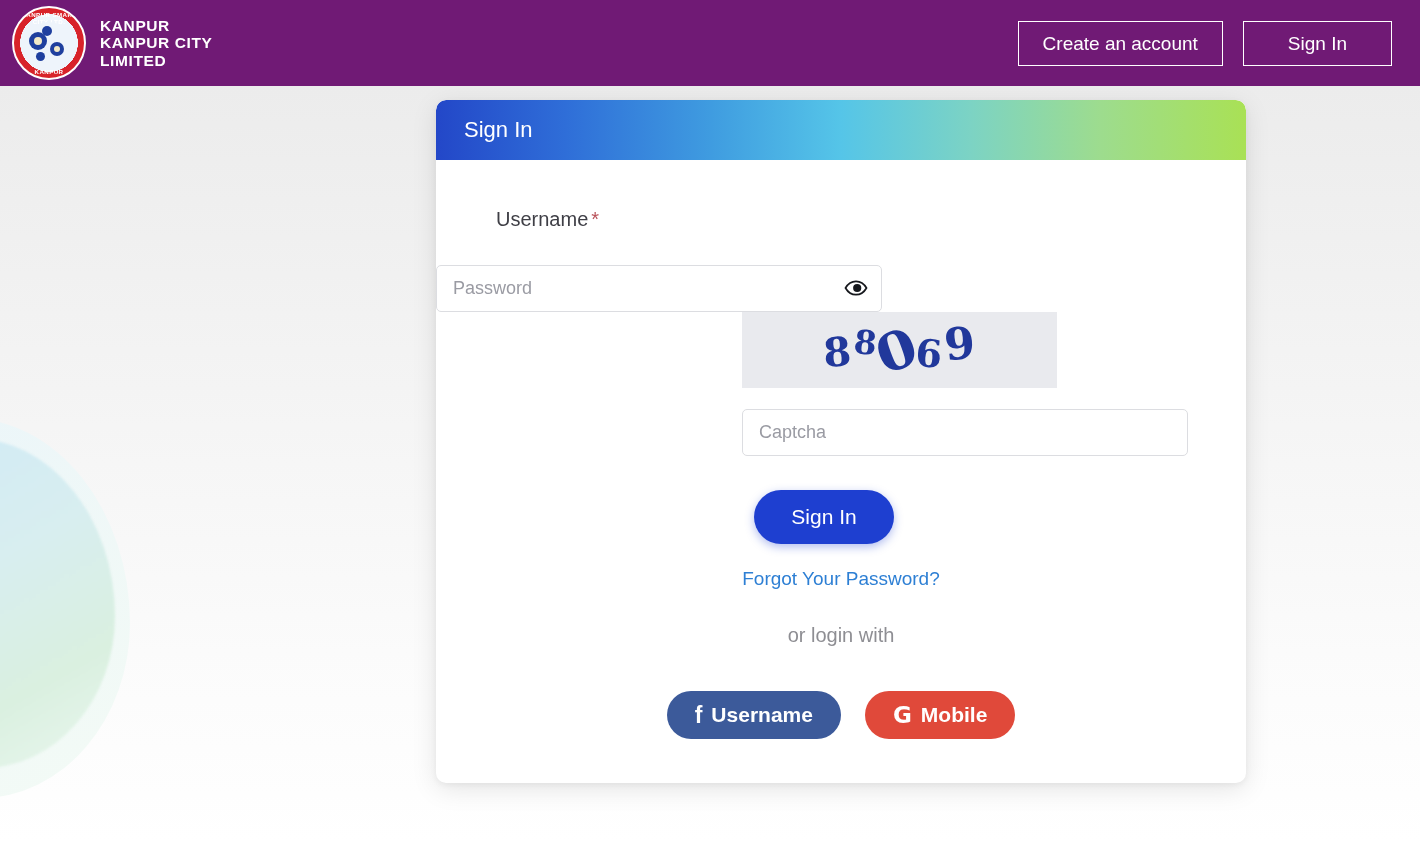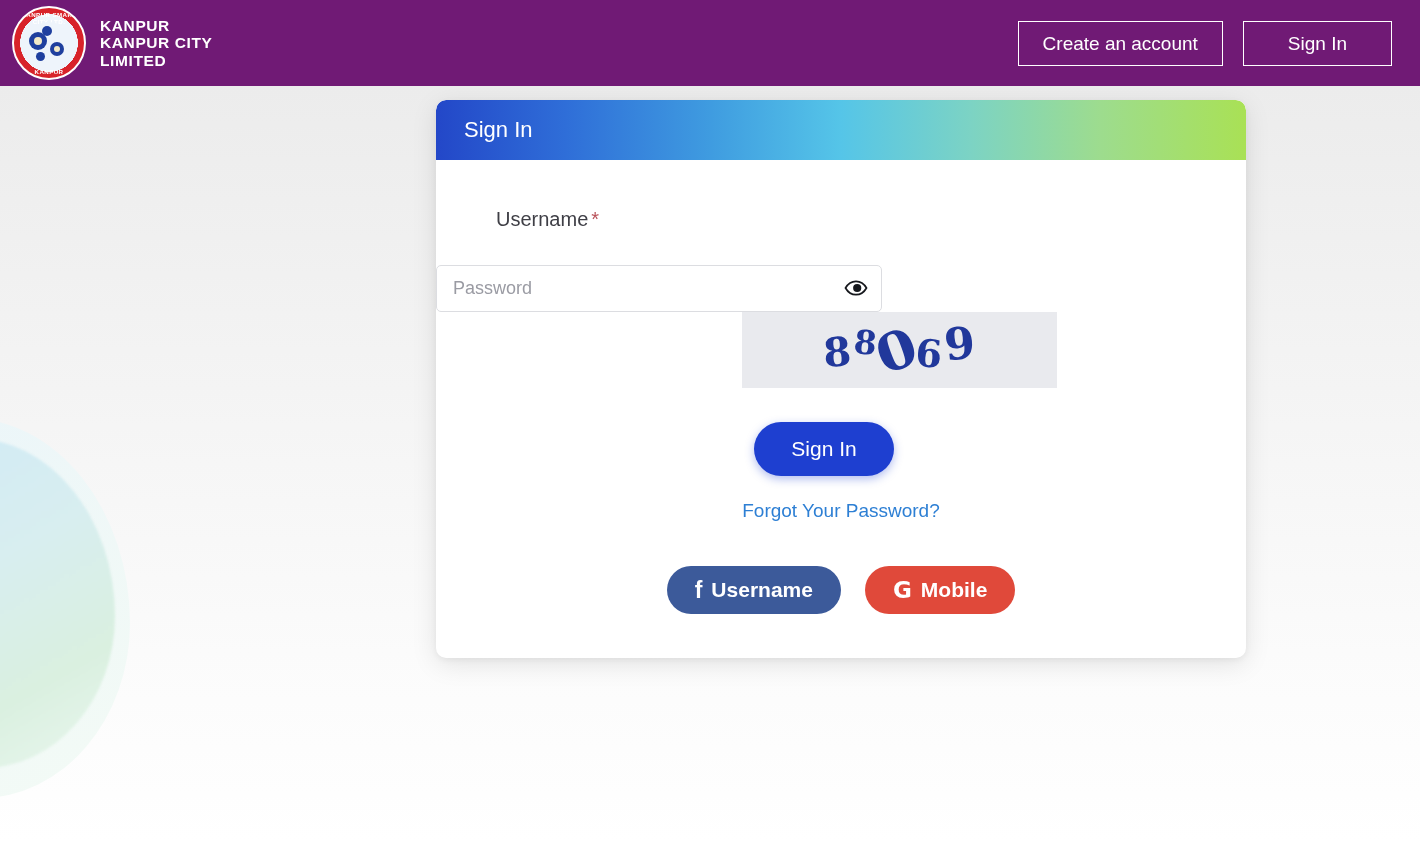--- a/index.html
+++ b/index.html
@@ -395,29 +395,33 @@
       <div class="captcha-block">
         <div class="captcha-image">
           <span class="captcha-digit cd0">8</span>
           <span class="captcha-digit cd1">8</span>
           <span class="captcha-digit cd2">0</span>
           <span class="captcha-digit cd3">6</span>
           <span class="captcha-digit cd4">9</span>
         </div>
       </div>
 
+      <div class="captcha-input-wrap">
+        <input class="text-input" type="text" placeholder="Captcha" style="">
+      </div>
 
       <div class="submit-wrap">
         <button class="submit-btn">Sign In</button>
       </div>
 
       <div class="forgot-wrap">
         <a class="forgot-link">Forgot Your Password?</a>
       </div>
 
+      <div class="or-text">or login with</div>
 
       <div class="social-row">
         <button class="social-btn facebook">
           <span class="social-glyph">f</span>
           <span>Username</span>
         </button>
         <button class="social-btn google">
           <span class="social-glyph g-mark">G</span>
           <span>Mobile</span>
         </button>

